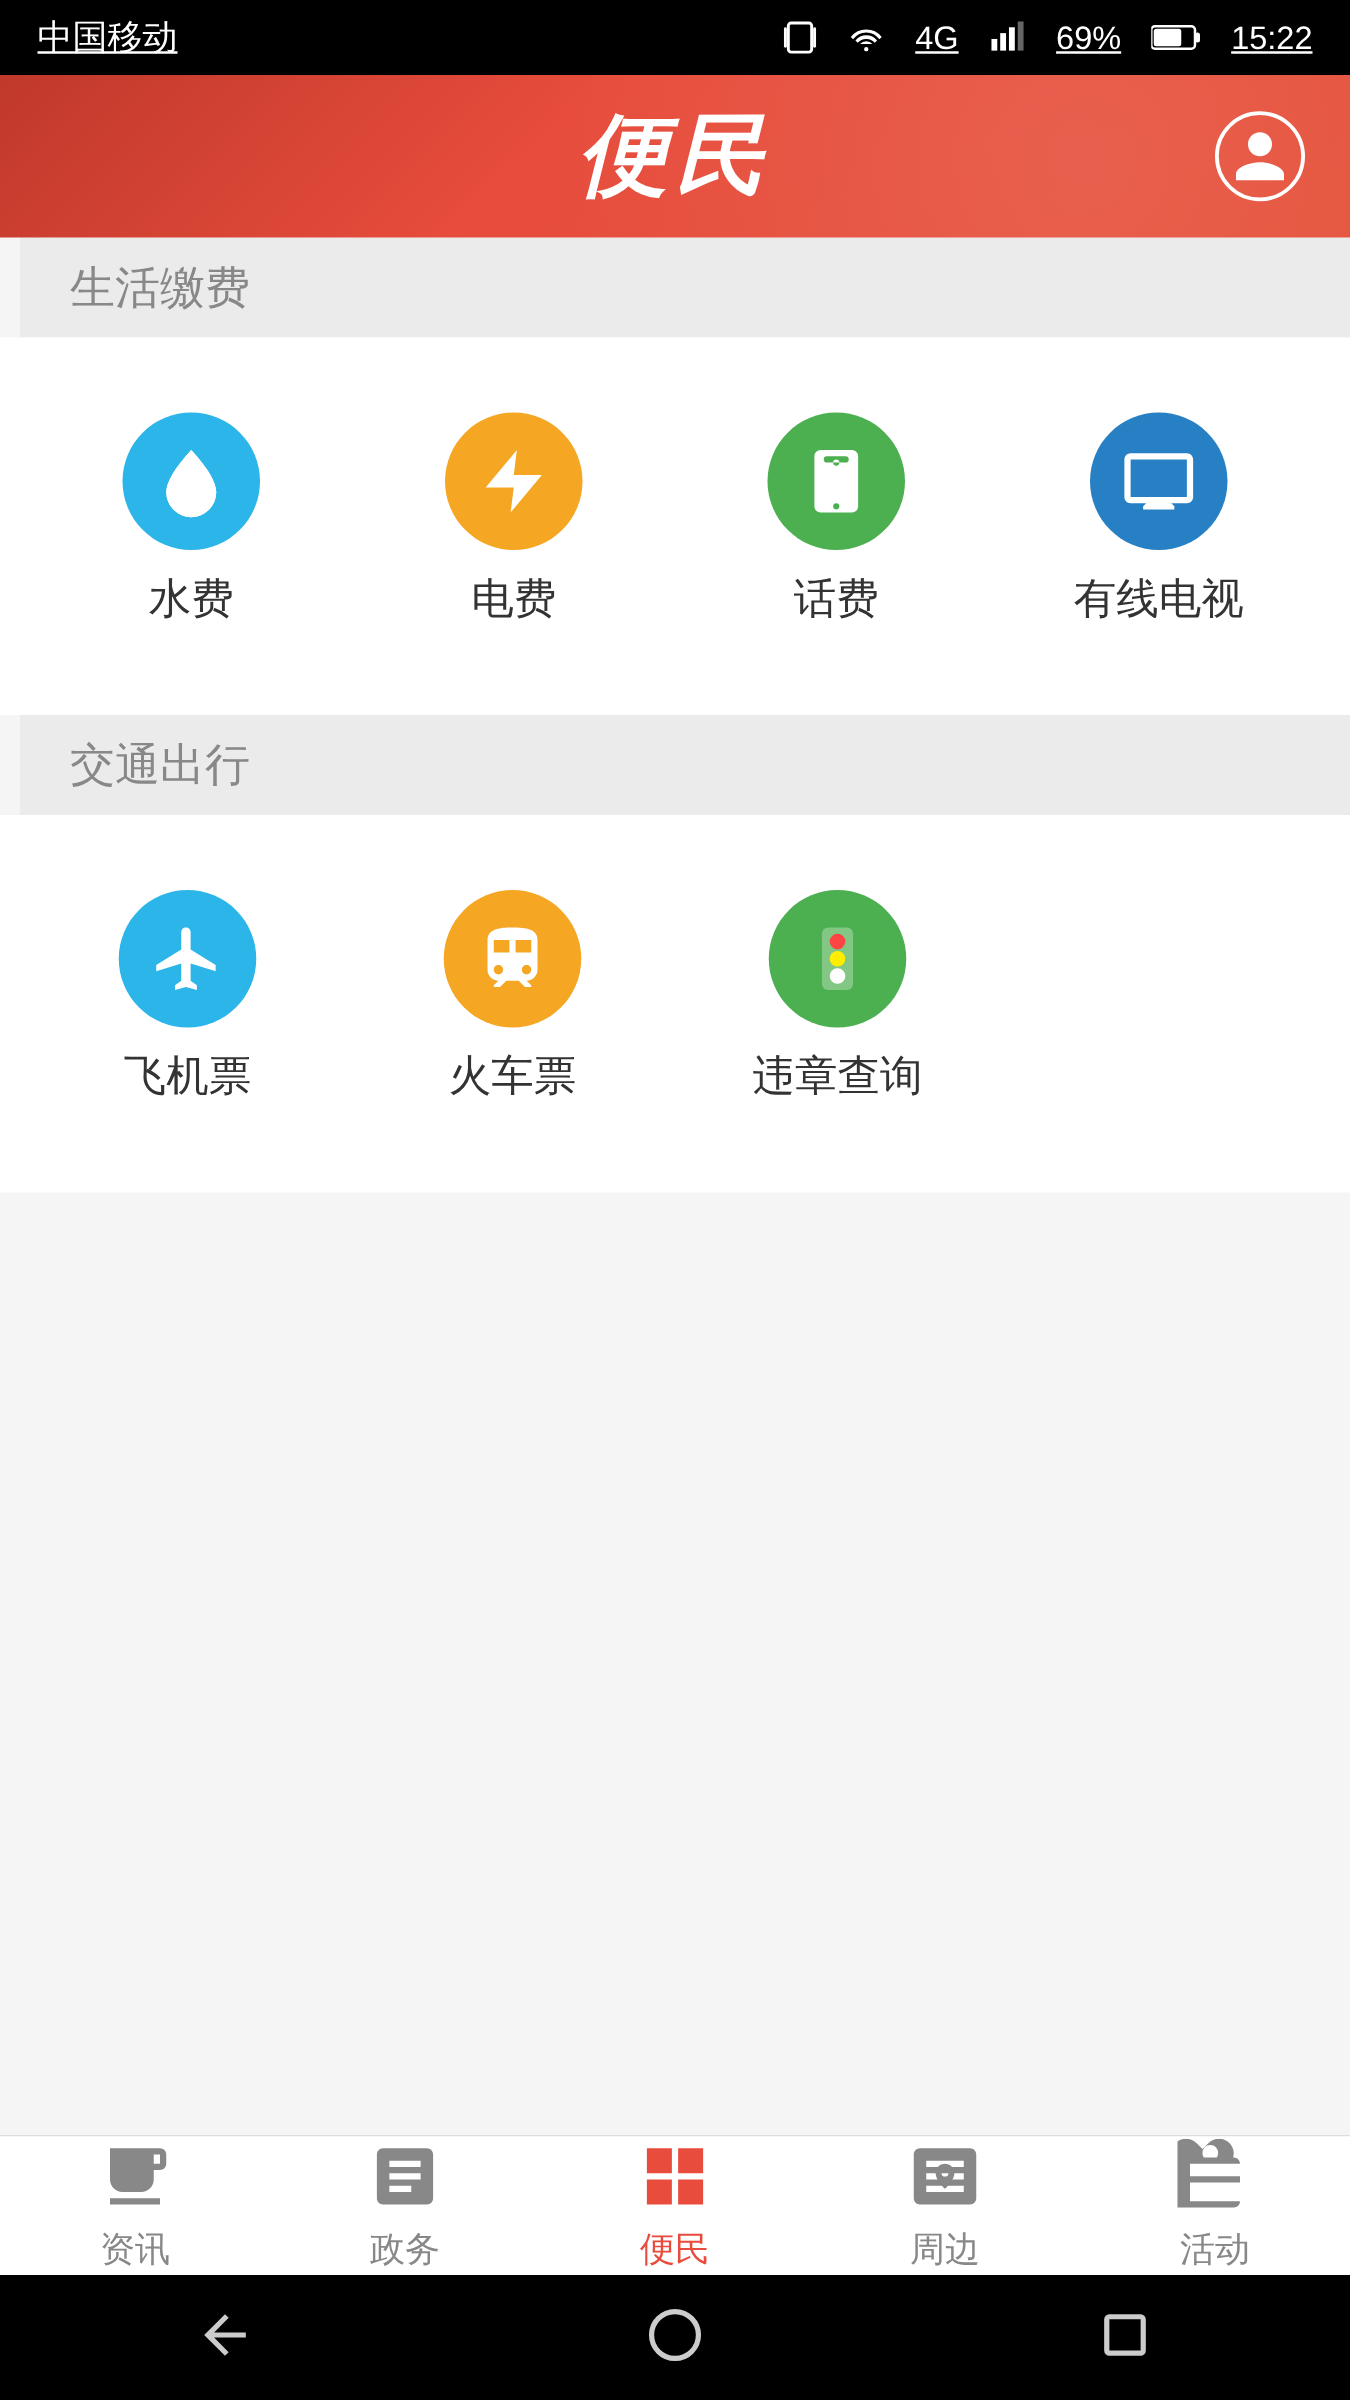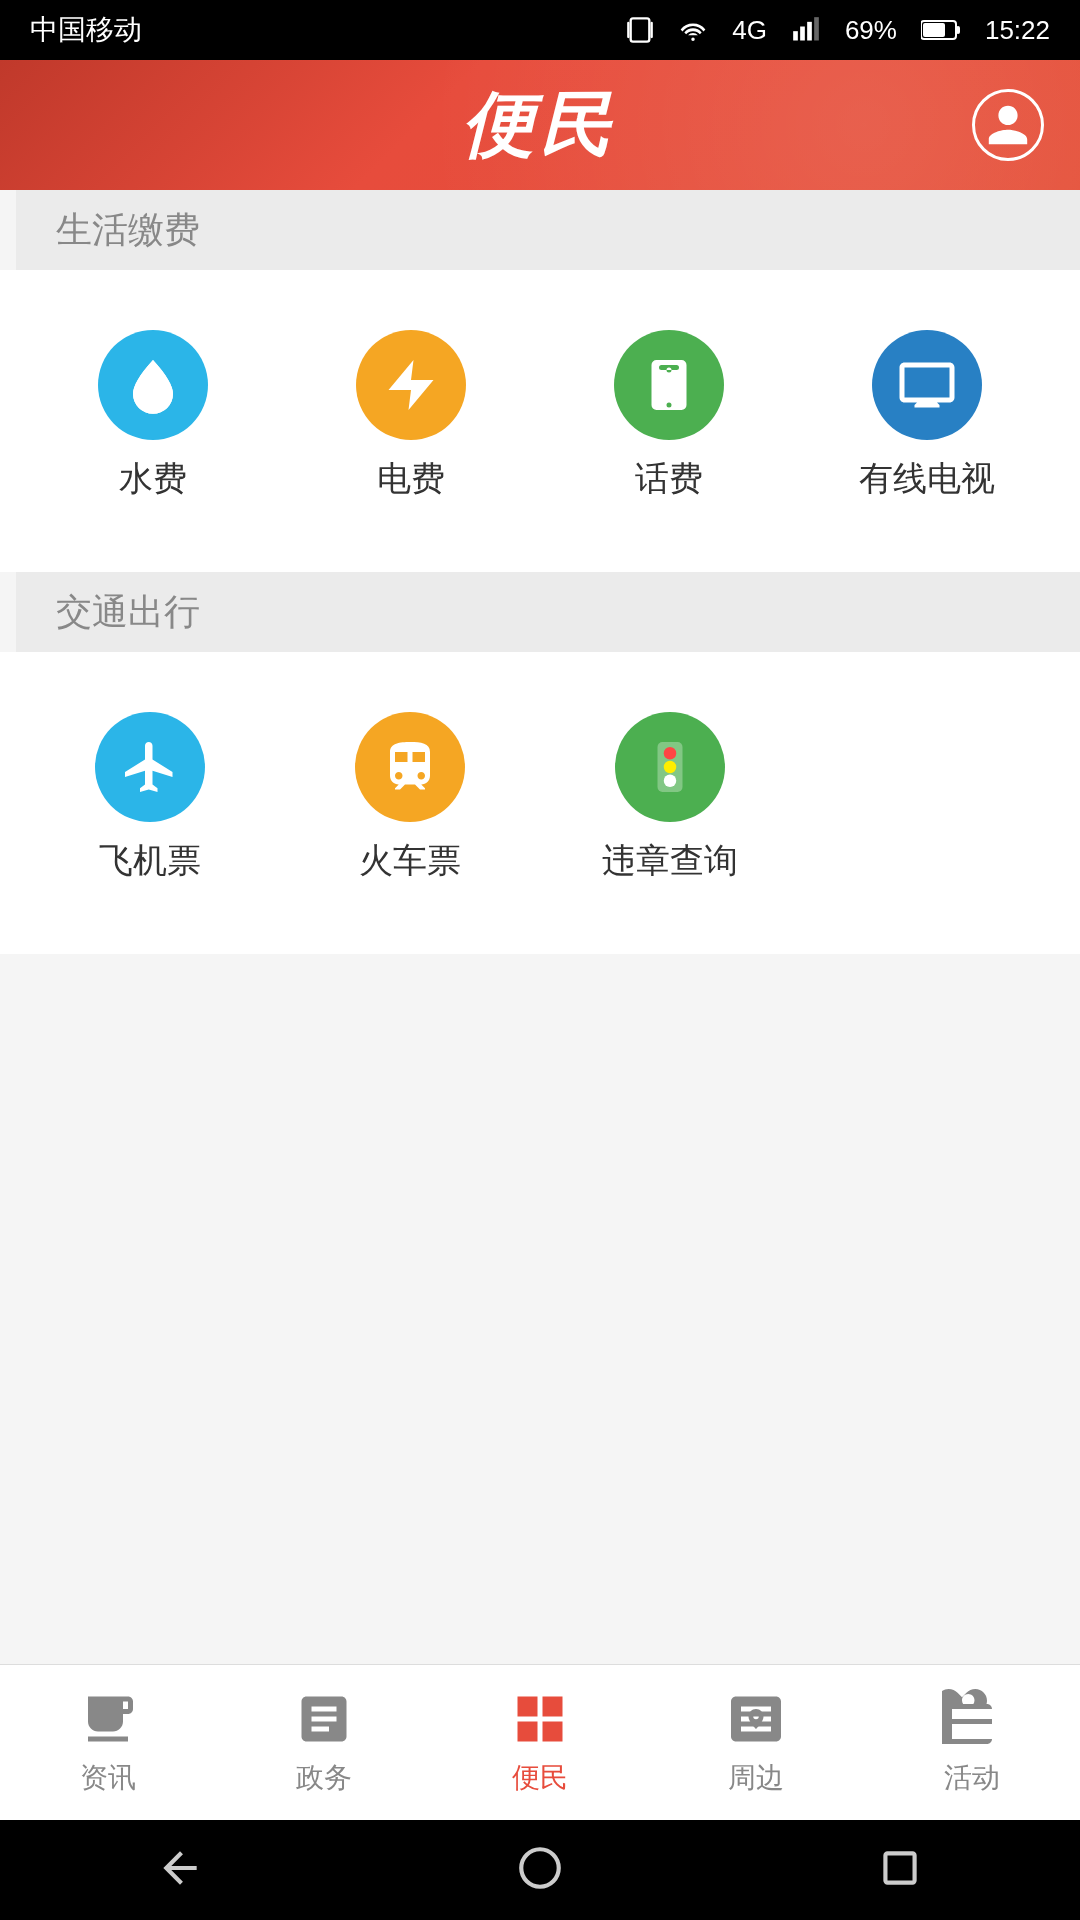--- a/index.html
+++ b/index.html
@@ -17,20 +17,21 @@
     .status-bar {
       width: 100%;
       height: 60px;
       background: #000;
       display: flex;
       align-items: center;
       justify-content: space-between;
       padding: 15px 30px;
       color: #fff;
       font-size: 28px;
+      text-decoration: underline;
     }
     .status-left { font-size: 28px; }
     .status-right {
       display: flex;
       align-items: center;
       gap: 24px;
       font-size: 26px;
     }
 
     
@@ -125,21 +126,21 @@
       display: flex;
       flex-wrap: wrap;
     }
 
     
     .bottom-nav {
       position: absolute;
       bottom: 100px;
       left: 0;
       width: 100%;
-      height: 156px;
+      height: 112px;
       background: #fff;
       border-top: 1px solid #ddd;
       display: flex;
       align-items: center;
       justify-content: space-around;
     }
     .nav-item {
       display: flex;
       flex-direction: column;
       align-items: center;

